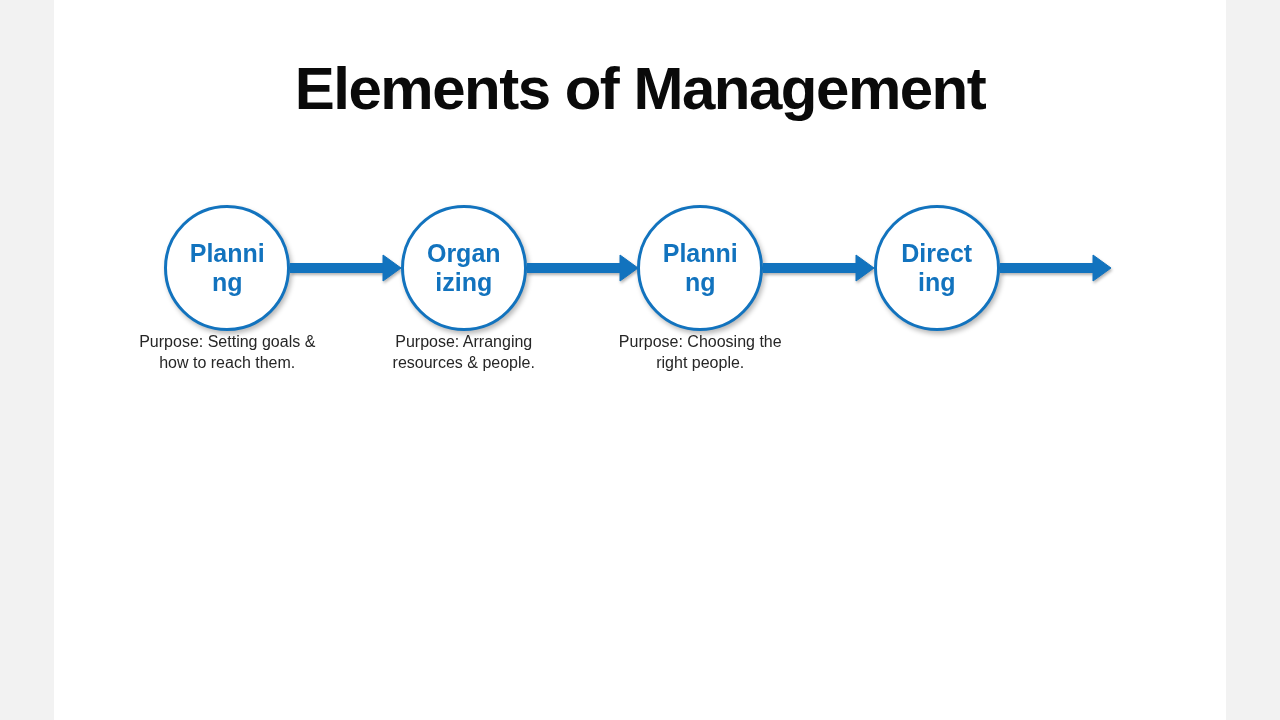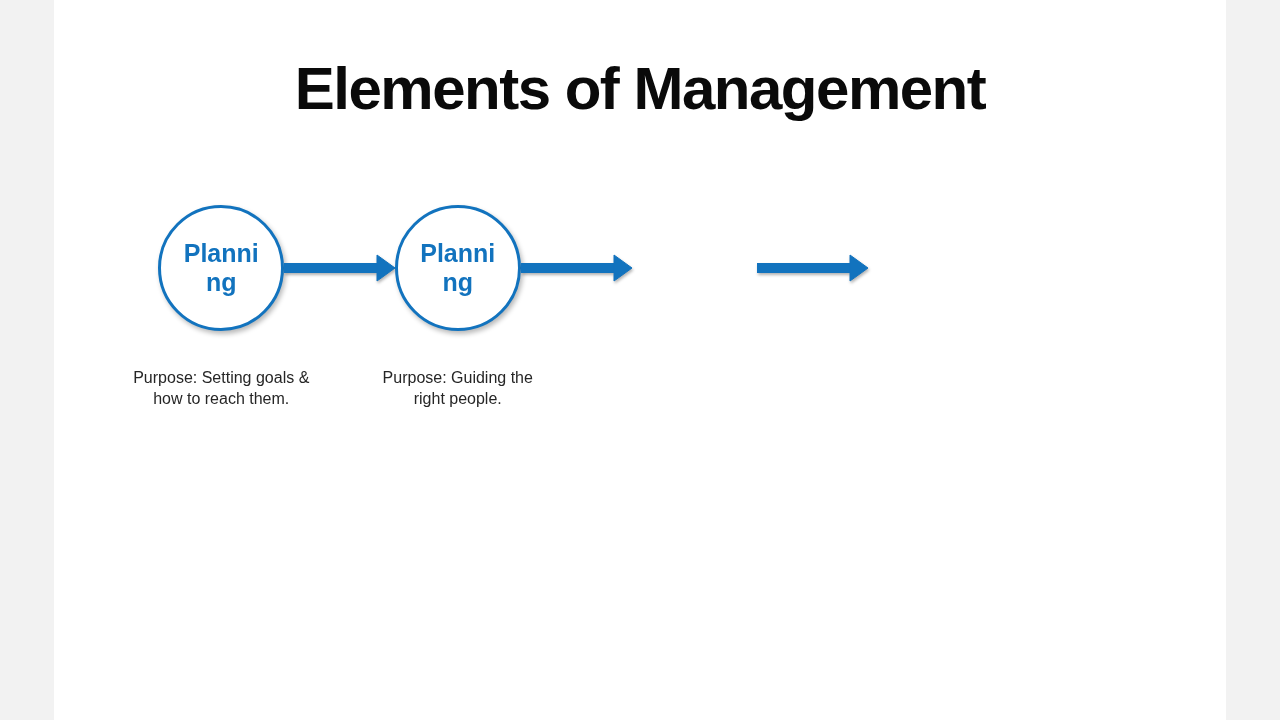--- a/index.html
+++ b/index.html
@@ -24,21 +24,21 @@
     text-align: center;
     font-size: 60px;
     font-weight: 700;
     letter-spacing: -1.5px;
     line-height: 1.1;
     color: var(--title-color);
   }
   .diagram-row {
     position: absolute;
     top: 205px;
-    left: 49px;
+    left: 55px;
     display: flex;
   }
   .stage {
     position: relative;
     width: 236.5px;
     display: flex;
     flex-direction: column;
     align-items: center;
   }
   .stage-circle {
@@ -65,21 +65,20 @@
     left: 181px;
     top: 47px;
     width: 111px;
     height: 32px;
     color: var(--accent);
     filter: drop-shadow(1px 2px 1.5px rgba(0,0,0,0.30));
     pointer-events: none;
   }
   .connector svg { display: block; width: 111px; height: 32px; }
   .stage-purpose {
-    margin-top: 36px;
     font-size: 16px;
     line-height: 21px;
     color: var(--text-dark);
     text-align: center;
     white-space: pre-line;
   }
 </style>
 </head>
 <body>
 
@@ -95,37 +94,55 @@
     <span class="connector">
       <svg viewBox="0 0 111 32" xmlns="http://www.w3.org/2000/svg" aria-hidden="true">
         <line x1="0" y1="16" x2="93" y2="16" stroke="currentColor" stroke-width="10"></line>
         <polygon points="93,3 111,16 93,29" fill="currentColor" stroke="currentColor" stroke-linejoin="round"></polygon>
       </svg>
     </span>
     <div class="stage-purpose">Purpose: Setting goals &amp;
 how to reach them.</div>
   </div>
 
+  <div class="stage">
+    <div class="stage-circle">
+      <span class="stage-label">Organ
+izing</span>
+    </div>
+    <span class="connector">
+      <svg viewBox="0 0 111 32" xmlns="http://www.w3.org/2000/svg" aria-hidden="true">
+        <line x1="0" y1="16" x2="93" y2="16" stroke="currentColor" stroke-width="10"></line>
+        <polygon points="93,3 111,16 93,29" fill="currentColor" stroke="currentColor" stroke-linejoin="round"></polygon>
+      </svg>
+    </span>
+    <div class="stage-purpose">Purpose: Arranging
+resources &amp; people.</div>
+  </div>
 
   <div class="stage">
     <div class="stage-circle">
       <span class="stage-label">Planni
 ng</span>
     </div>
     <span class="connector">
       <svg viewBox="0 0 111 32" xmlns="http://www.w3.org/2000/svg" aria-hidden="true">
         <line x1="0" y1="16" x2="93" y2="16" stroke="currentColor" stroke-width="10"></line>
         <polygon points="93,3 111,16 93,29" fill="currentColor" stroke="currentColor" stroke-linejoin="round"></polygon>
       </svg>
     </span>
-    <div class="stage-purpose">Purpose: Guiding the
+    <div class="stage-purpose">Purpose: Choosing the
 right people.</div>
   </div>
 
   <div class="stage">
+    <div class="stage-circle">
+      <span class="stage-label">Direct
+ing</span>
+    </div>
     <span class="connector">
       <svg viewBox="0 0 111 32" xmlns="http://www.w3.org/2000/svg" aria-hidden="true">
         <line x1="0" y1="16" x2="93" y2="16" stroke="currentColor" stroke-width="10"></line>
         <polygon points="93,3 111,16 93,29" fill="currentColor" stroke="currentColor" stroke-linejoin="round"></polygon>
       </svg>
     </span>
   </div>
 
 </div>
 </div>

